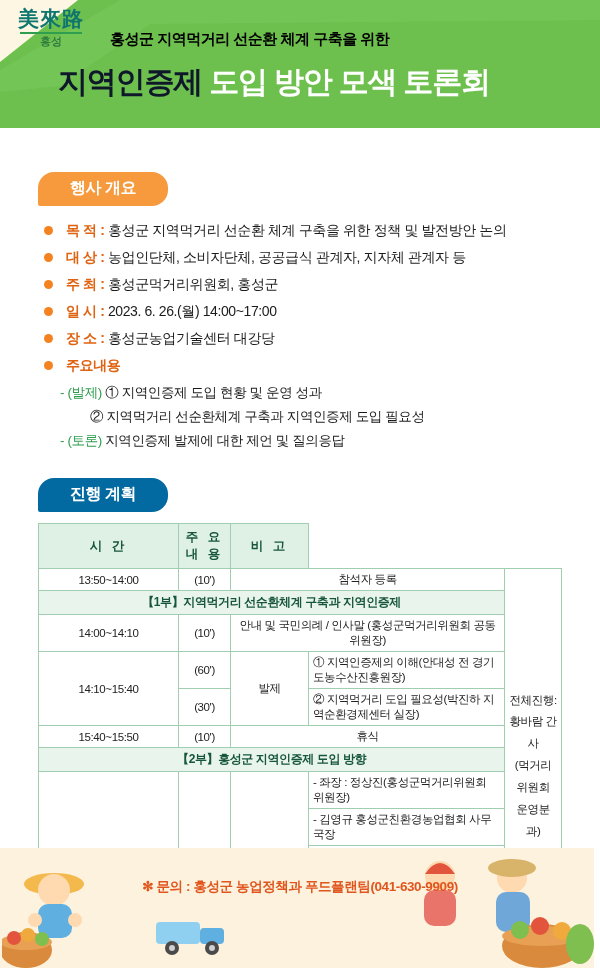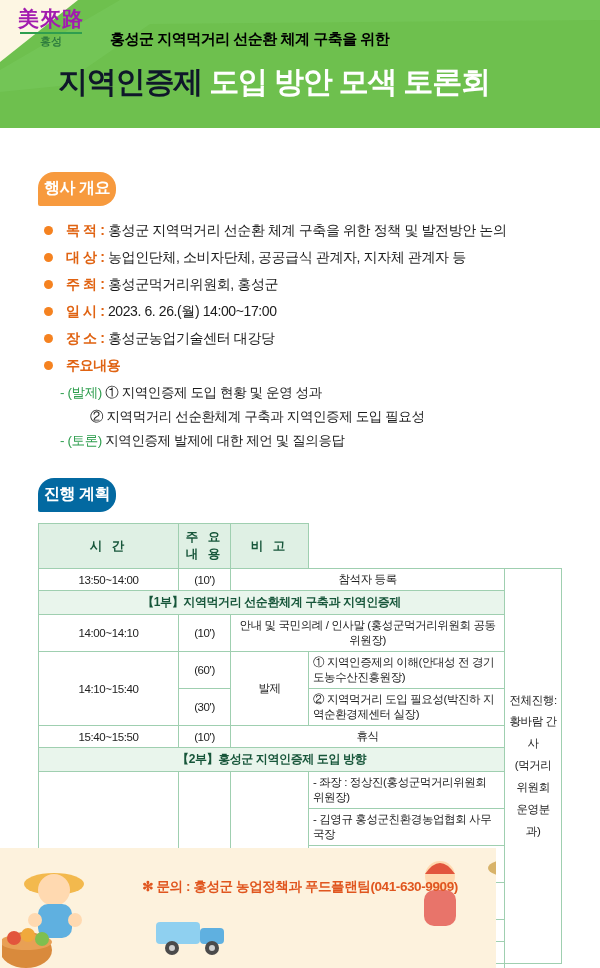--- a/index.html
+++ b/index.html
@@ -29,21 +29,21 @@
     background:#79c95c;
     clip-path: polygon(120px 0, 600px 0, 600px 20px, 150px 24px, 60px 86px, 0 92px, 0 70px);
     opacity:.55;
   }
   .logo {
     position:absolute; left:14px; top:8px; width:74px; height:54px;
     text-align:center; line-height:1;
   }
   .logo-main {
     font-family:"DejaVu Serif", serif;
-    font-size:21px; font-weight:bold; color:#a21caf;
+    font-size:21px; font-weight:bold; color:#0f766e;
     letter-spacing:1px;
   }
   .logo-underline {
     width:62px; height:2px; background:#2f9e4f; margin:3px auto 2px;
   }
   .logo-sub {
     font-size:11px; color:#2f7d3e; font-weight:bold;
   }
   .hdr-line1 {
     position:absolute; left:110px; top:30px; width:480px;
@@ -55,21 +55,21 @@
     color:#ffffff;
   }
   .hdr-line2 .yellow { color:#0f172a; }
 
   
   .badge {
     position:absolute;
     background:#f79a3e;
     color:#ffffff;
     font-size:16px; font-weight:bold;
-    padding:6px 6px 7px;
+    padding:6px 32px 7px;
     border-radius:16px 16px 16px 2px;
     letter-spacing:-0.5px;
   }
   .badge.green { background:#0369a1; border-radius:16px 16px 16px 2px; }
 
   
   .overview { position:absolute; left:44px; top:222px; width:520px; }
   .ov-row { position:relative; padding-left:22px; margin-bottom:9px; font-size:14px; color:#222; letter-spacing:-0.4px; }
   .ov-row .dot {
     position:absolute; left:0; top:4px; width:9px; height:9px; border-radius:50%;
@@ -91,21 +91,21 @@
     letter-spacing:3px;
   }
   td.left { text-align:left; padding-left:4px; }
   tr.band td {
     background:#e9f5ec; font-weight:bold; color:#17563a; font-size:12px;
   }
   .note-cell { font-size:11.5px; line-height:1.9; color:#222; }
 
   
   .footer {
-    position:absolute; left:0; top:848px; width:496px; height:120px;
+    position:absolute; left:0; top:848px; width:594px; height:120px;
     background:#fdf2dd;
     overflow:hidden;
   }
   .footer-inner {
     position:absolute; left:0; top:0; width:600px; height:120px;
   }
   .contact {
     position:absolute; left:0; top:30px; width:600px; text-align:center;
     font-size:13.5px; color:#e0561f; font-weight:bold; letter-spacing:-0.4px;
   }

